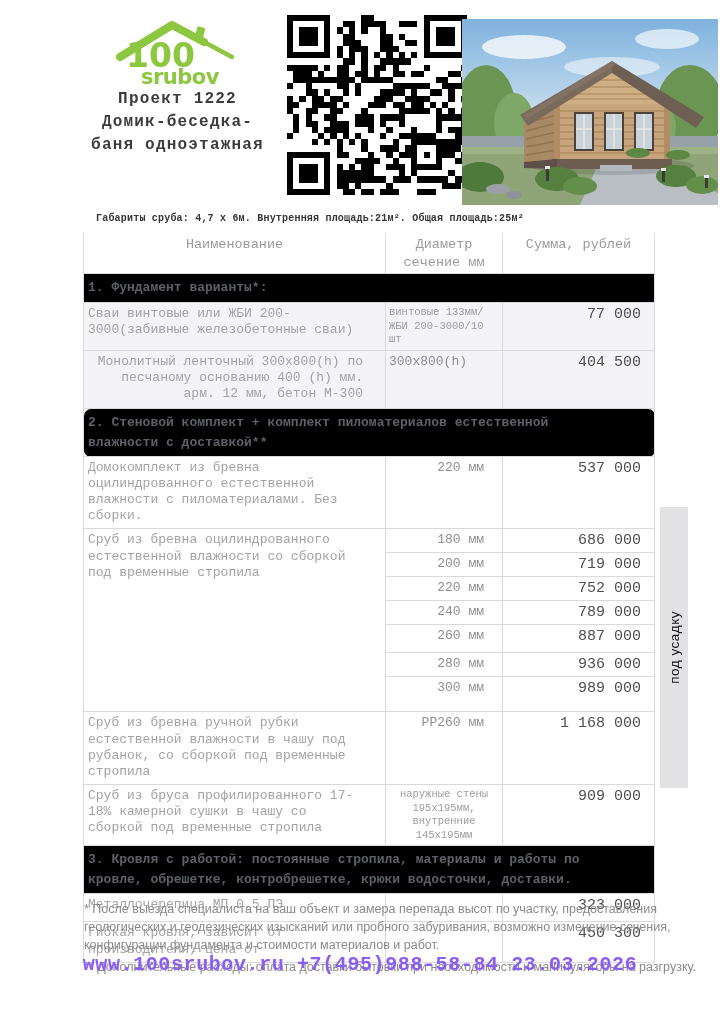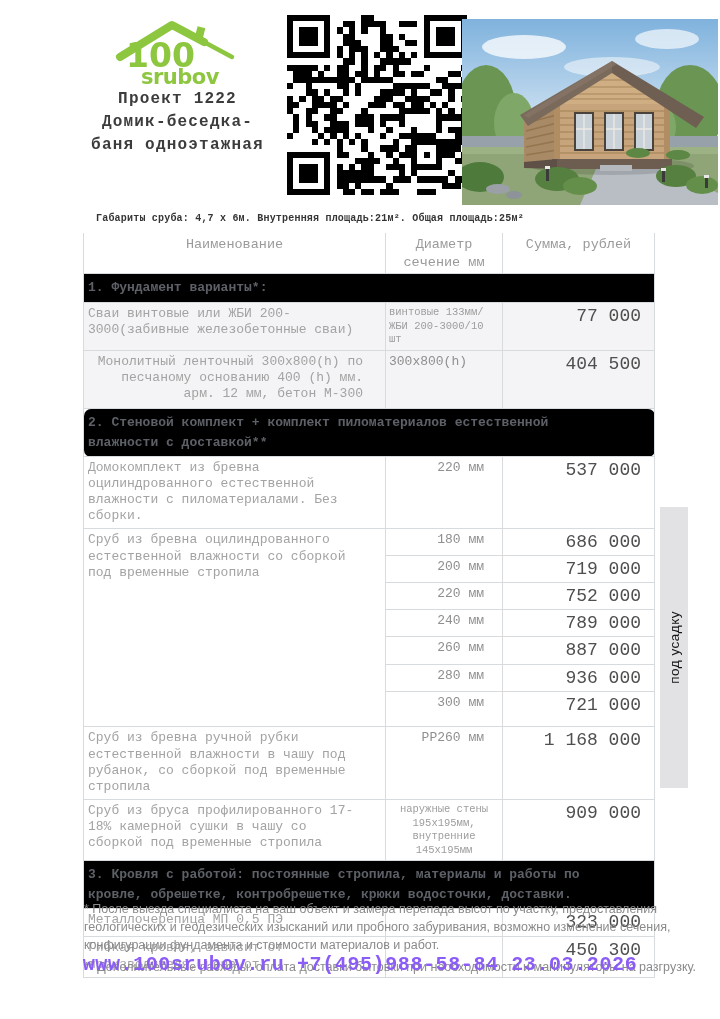--- a/index.html
+++ b/index.html
@@ -22,21 +22,21 @@
                  text-align:center;vertical-align:top;padding:3px 2px 2px;height:33px;line-height:1.3;}
   td.sec{background:#000000;color:#5d6167;font-weight:bold;font-size:13px;
          padding:4px 50px 4px 4px;line-height:1.5;vertical-align:top;}
   td.cell-name{text-align:left;color:#a3a3a3;font-size:13px;line-height:1.24;
                padding:3px 22px 4px 4px;vertical-align:top;}
   td.cell-spec{color:#8f8f8f;font-size:13px;text-align:right;
                padding:3px 18px 3px 4px;vertical-align:top;line-height:1.25;}
   td.cell-spec.left{text-align:left;padding:3px 2px 3px 3px;}
   td.cell-spec.small{font-size:10.5px;line-height:1.3;color:#9d9d9d;}
   td.cell-spec.center{text-align:center;padding:3px 3px;}
-  td.cell-price{color:#4f4f4f;font-size:18px;text-align:right;
+  td.cell-price{color:#4f4f4f;font-size:15px;text-align:right;
                 padding:3px 13px 3px 2px;vertical-align:top;}
   tr.shade td{background:#f4f4f6;}
   tr.h28 td{height:20px;} tr.h46 td{height:38px;} tr.h58 td{height:50px;text-align:right;}
   tr.h42 td{height:34px;border-radius:7px;} tr.h66 td{height:58px;} tr.h21 td{height:13px;}
   tr.h29 td{height:21px;} tr.h67 td{height:59px;} tr.h55 td{height:47px;}
   tr.h43 td{height:35px;} tr.h36 td{height:28px;}
   tr.pb8 td{padding-bottom:10px;}
 
   
   .side-tab{position:absolute;left:660px;top:507px;width:28px;height:281px;background:#e2e2e4;
@@ -625,21 +625,21 @@
     <tr class="h29">
       <td class="cell-spec">260 мм</td>
       <td class="cell-price">887 000</td>
     </tr>
     <tr class="h21">
       <td class="cell-spec">280 мм</td>
       <td class="cell-price">936 000</td>
     </tr>
     <tr class="h29 pb8">
       <td class="cell-spec">300 мм</td>
-      <td class="cell-price">721 000</td>
+      <td class="cell-price">989 000</td>
     </tr>
     <tr class="h67">
       <td class="cell-name">Сруб из бревна ручной рубки естественной влажности в чашу под рубанок, со сборкой под временные стропила</td>
       <td class="cell-spec">РР260 мм</td>
       <td class="cell-price">1 168 000</td>
     </tr>
     <tr class="h55">
       <td class="cell-name">Сруб из бруса профилированного 17-18% камерной сушки в чашу со сборкой под временные стропила</td>
       <td class="cell-spec small center">наружные стены 195х195мм, внутренние 145х195мм</td>
       <td class="cell-price">909 000</td>

